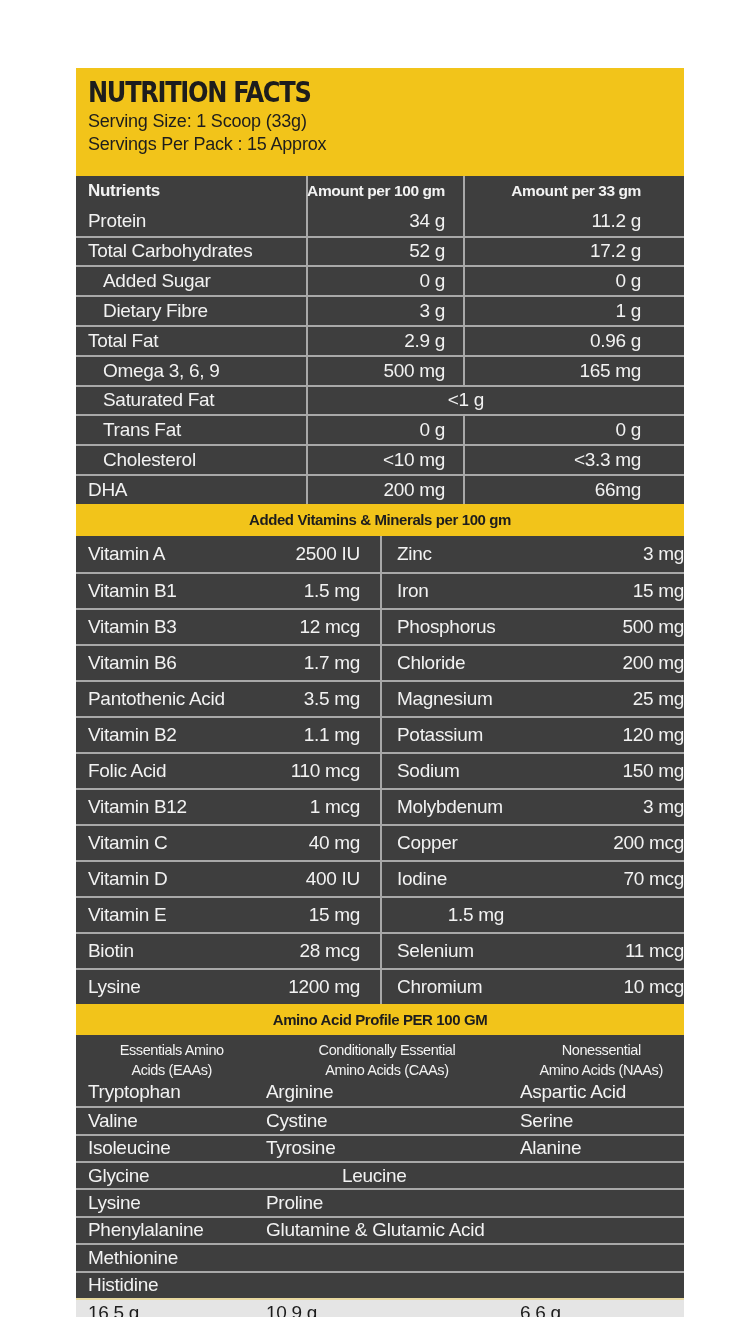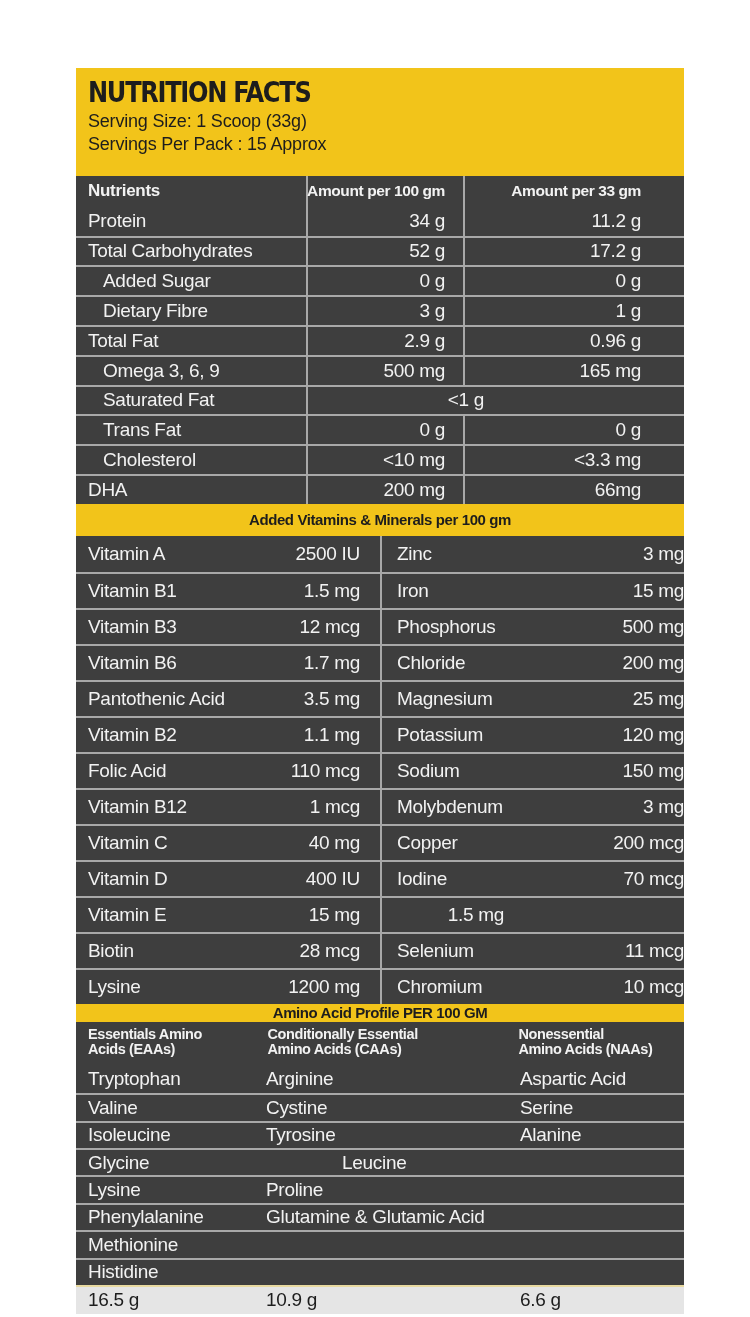--- a/index.html
+++ b/index.html
@@ -30,33 +30,33 @@
   .nt .c2 { width: 157px; justify-content: flex-end; padding-right: 18px; border-right: 2px solid #a8a8a8; }
   .nt .c3 { width: 186px; justify-content: flex-end; padding-right: 10px; }
   .nt .row.head .cell { font-weight: bold; font-size: 17px; }
   .nt .row.head .c2, .nt .row.head .c3 { font-size: 15.5px; letter-spacing: -0.4px; }
 
   .band {
     background: #f2c41a; color: #1d1d1d; font-weight: bold; font-size: 15px; letter-spacing: -0.4px;
     text-align: center; box-sizing: border-box; display: flex; align-items: center; justify-content: center;
   }
   .band.vit { height: 32px; }
-  .band.amino { height: 18px; }
+  .band.amino { height: 31px; }
 
   
   .vt .row { height: 36px; }
   .vt .row:first-child { border-top: none; }
   .vt .n1 { width: 190px; padding-left: 12px; }
   .vt .v1 { width: 116px; justify-content: flex-end; padding-right: 20px; border-right: 2px solid #a8a8a8; }
   .vt .n2 { width: 180px; padding-left: 15px; }
   .vt .v2 { width: 122px; justify-content: flex-end; }
 
   
   .am .ahead { display: flex; height: 44px; box-sizing: border-box; padding-top: 5px; }
-  .am .ahead .h { font-weight: bold; font-size: 14.5px; line-height: 15px; letter-spacing: -0.4px; white-space: pre-line; }
+  .am .ahead .h { font-weight: normal; font-size: 14.5px; line-height: 20px; letter-spacing: -0.4px; white-space: pre-line; text-align: center; }
   .am .row { height: 27.4px; }
   .am .a1 { width: 178px; padding-left: 12px; }
   .am .a2 { width: 254px; padding-left: 12px; }
   .am .a3 { width: 176px; padding-left: 12px; }
   .am .ahead .a1, .am .ahead .a2, .am .ahead .a3 { display: block; }
   .am .row.total { background: #e5e5e5; color: #1d1d1d; height: 29px; border-top: 2px solid #e8d9a0; }
 </style>
 </head>
 <body>
 

